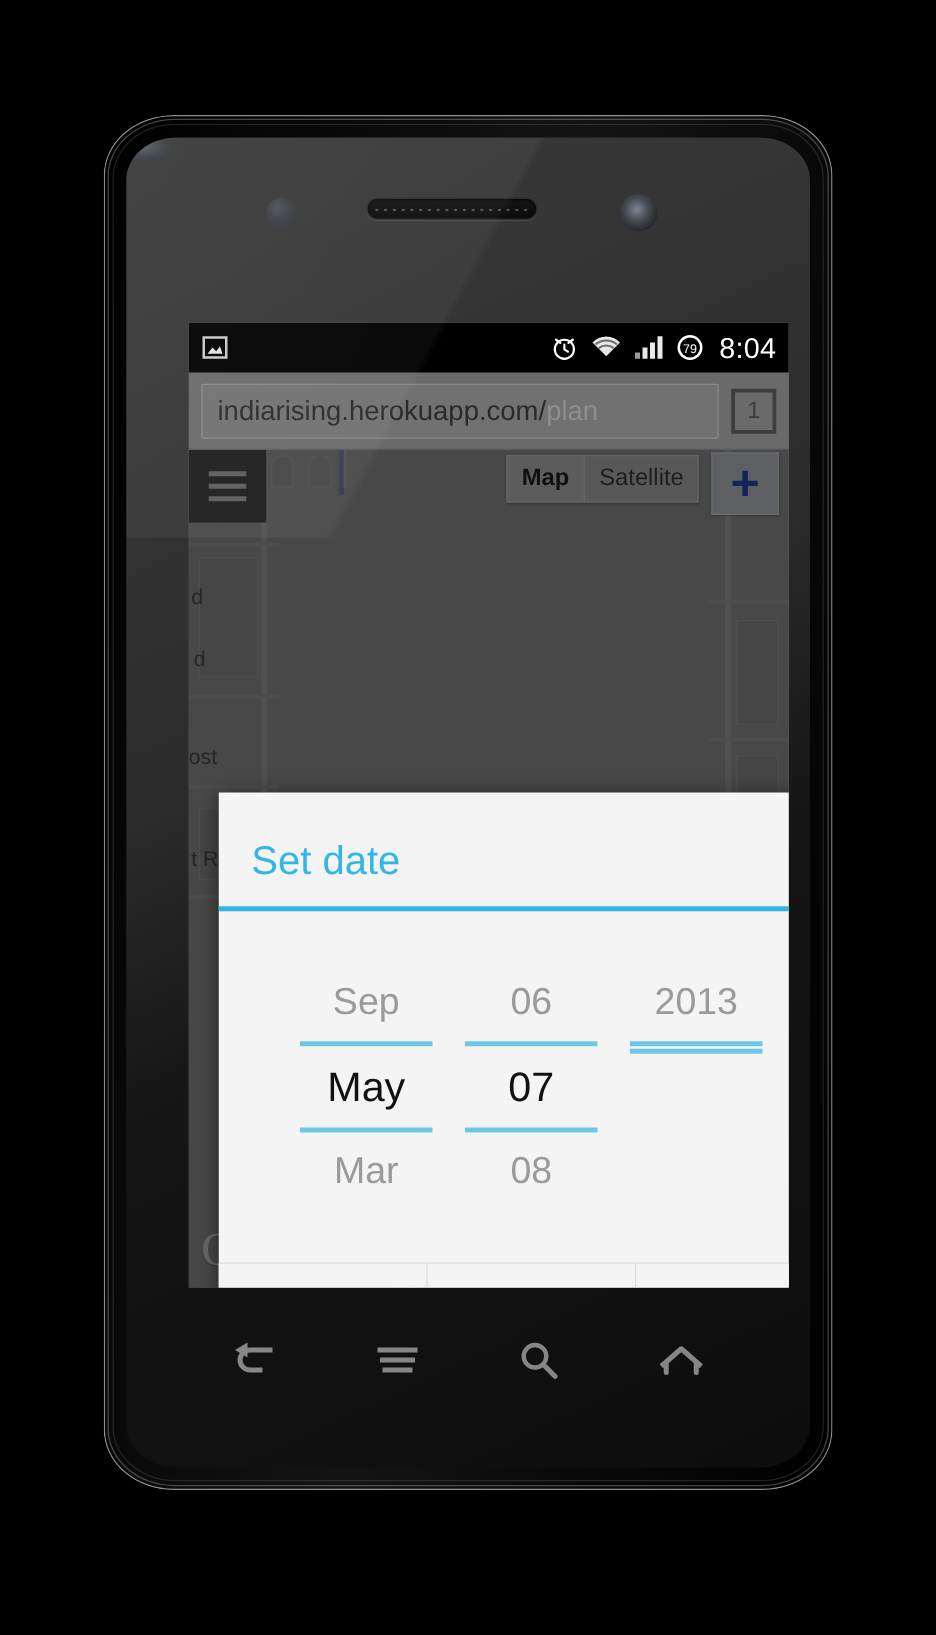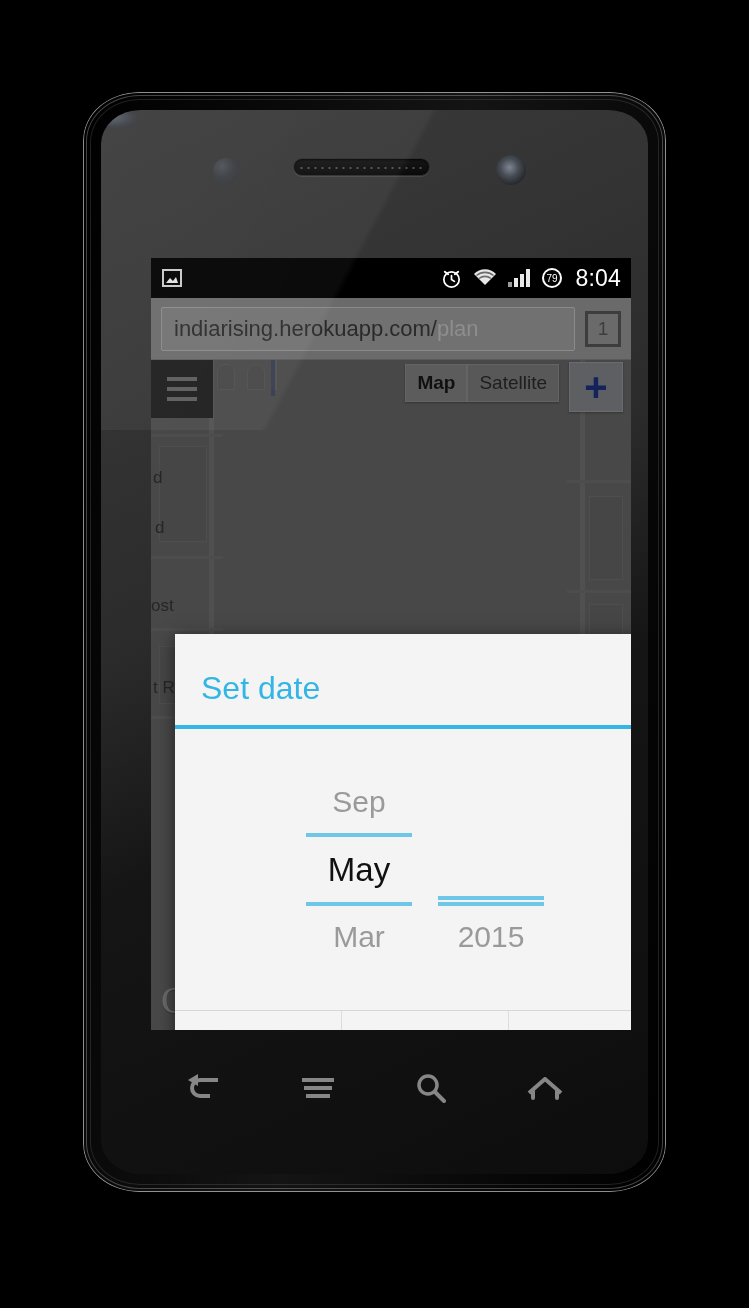--- a/index.html
+++ b/index.html
@@ -183,21 +183,21 @@
   #dialog{
     position:absolute; left:24px; top:274px; width:500px;
     background:#f4f4f4; z-index:20;
     box-shadow:0 3px 16px rgba(0,0,0,.55);
   }
   #dialog-title-bar{ padding:36px 26px 18px; }
   #dialog-title{ color:#33b5e5; font-size:32px; }
   #dialog-title-rule{ height:4px; background:#33b5e5; }
 
   #spinner-row{
-    display:flex; justify-content:center; align-items:flex-end;
+    display:flex; justify-content:center; align-items:flex-start;
     padding:44px 0 44px; gap:14px;
   }
   .spinner{ width:118px; text-align:center; }
   .sp-val{ font-size:30px; line-height:1; padding:14px 0; color:#9a9a9a; }
   .sp-val.sel{ color:#111; font-size:33px; }
   .sp-rule{ height:4px; background:#6fc7e8; margin:2px 6px; }
 
   #button-row{
     display:flex; border-top:1px solid #d6d6d6; height:74px;
   }
@@ -349,23 +349,30 @@
 
           <div id="spinner-row">
             <div class="spinner">
               <div class="sp-val">Sep</div>
               <div class="sp-rule"></div>
               <div class="sp-val sel">May</div>
               <div class="sp-rule"></div>
               <div class="sp-val">Mar</div>
             </div>
             <div class="spinner">
-              <div class="sp-rule"></div>
-              <div class="sp-rule"></div>
-              <div class="sp-val">2015</div>
+              <div class="sp-val">06</div>
+              <div class="sp-rule"></div>
+              <div class="sp-val sel">07</div>
+              <div class="sp-rule"></div>
+              <div class="sp-val">08</div>
+            </div>
+            <div class="spinner">
+              <div class="sp-val">2013</div>
+              <div class="sp-rule"></div>
+              <div class="sp-rule"></div>
             </div>
           </div>
 
           <div id="button-row">
             <div class="dlg-btn">Cancel</div>
             <div class="dlg-btn">Clear</div>
             <div class="dlg-btn">Set</div>
           </div>
         </div>
       </div>

